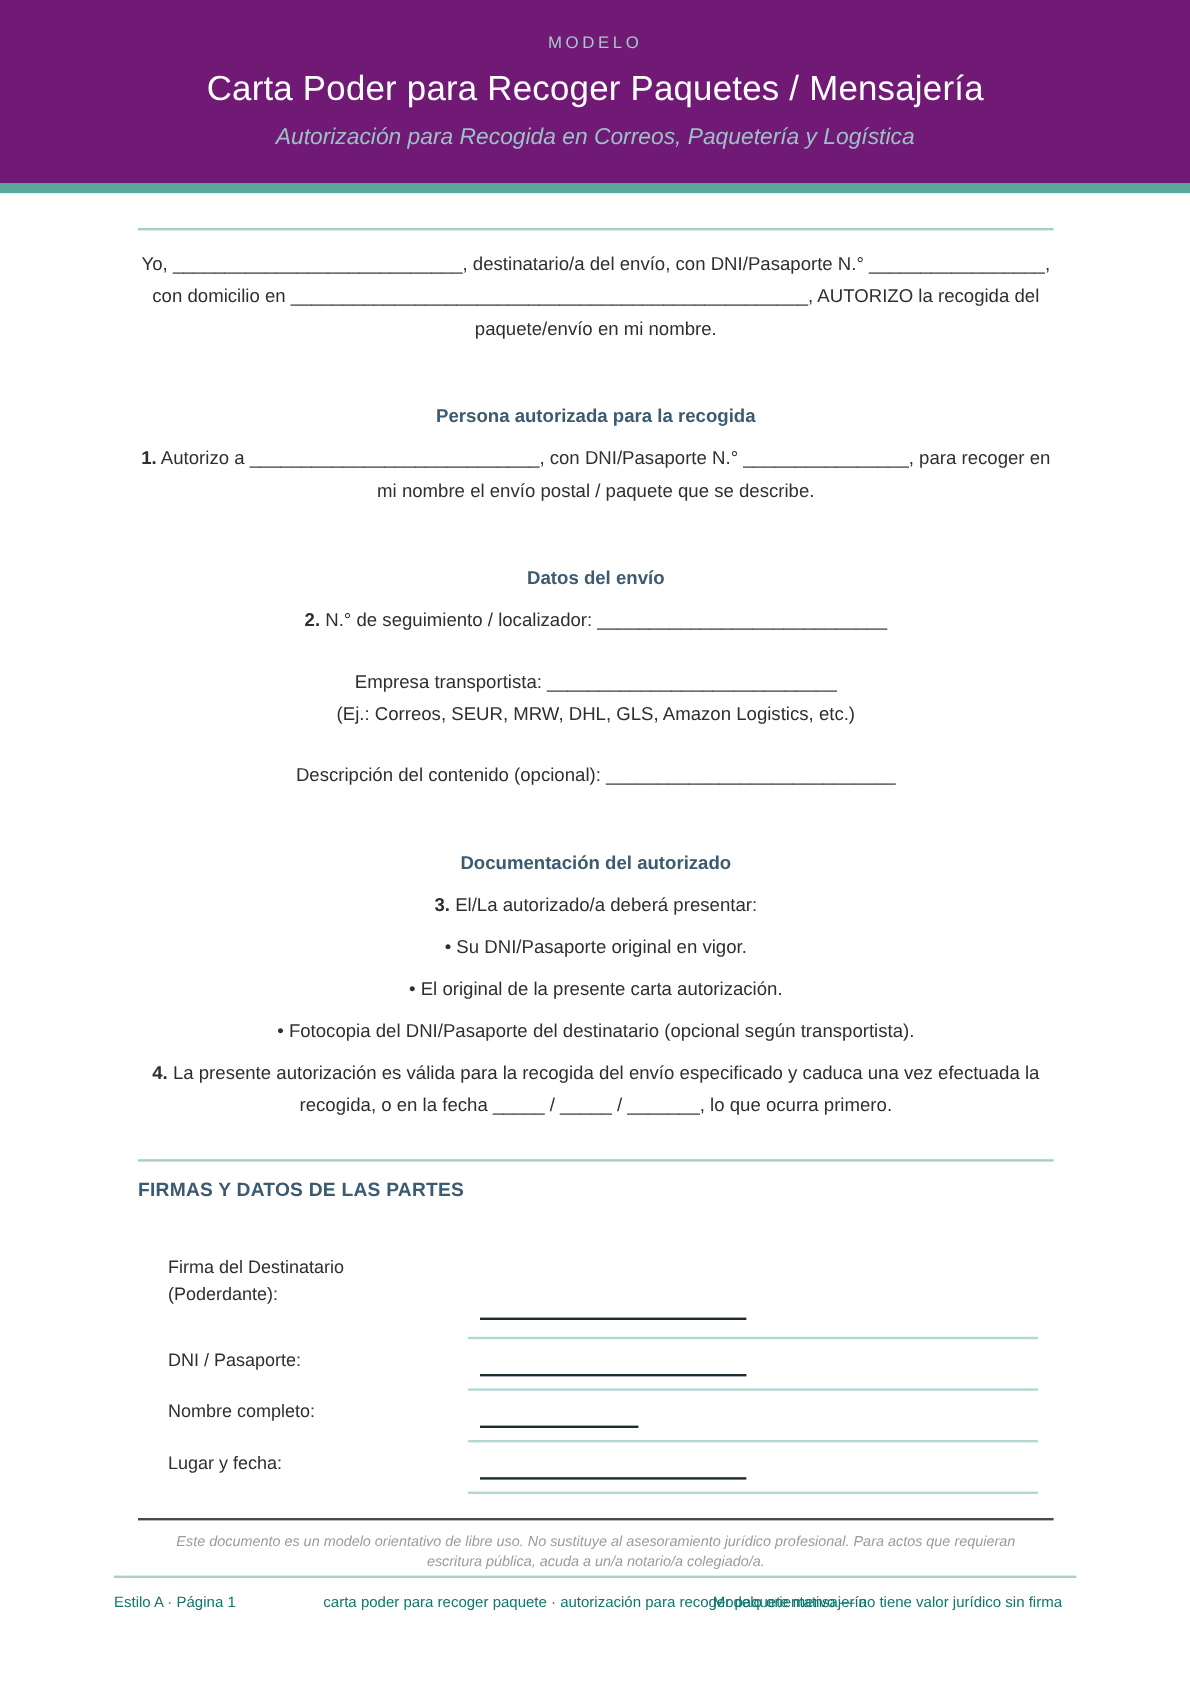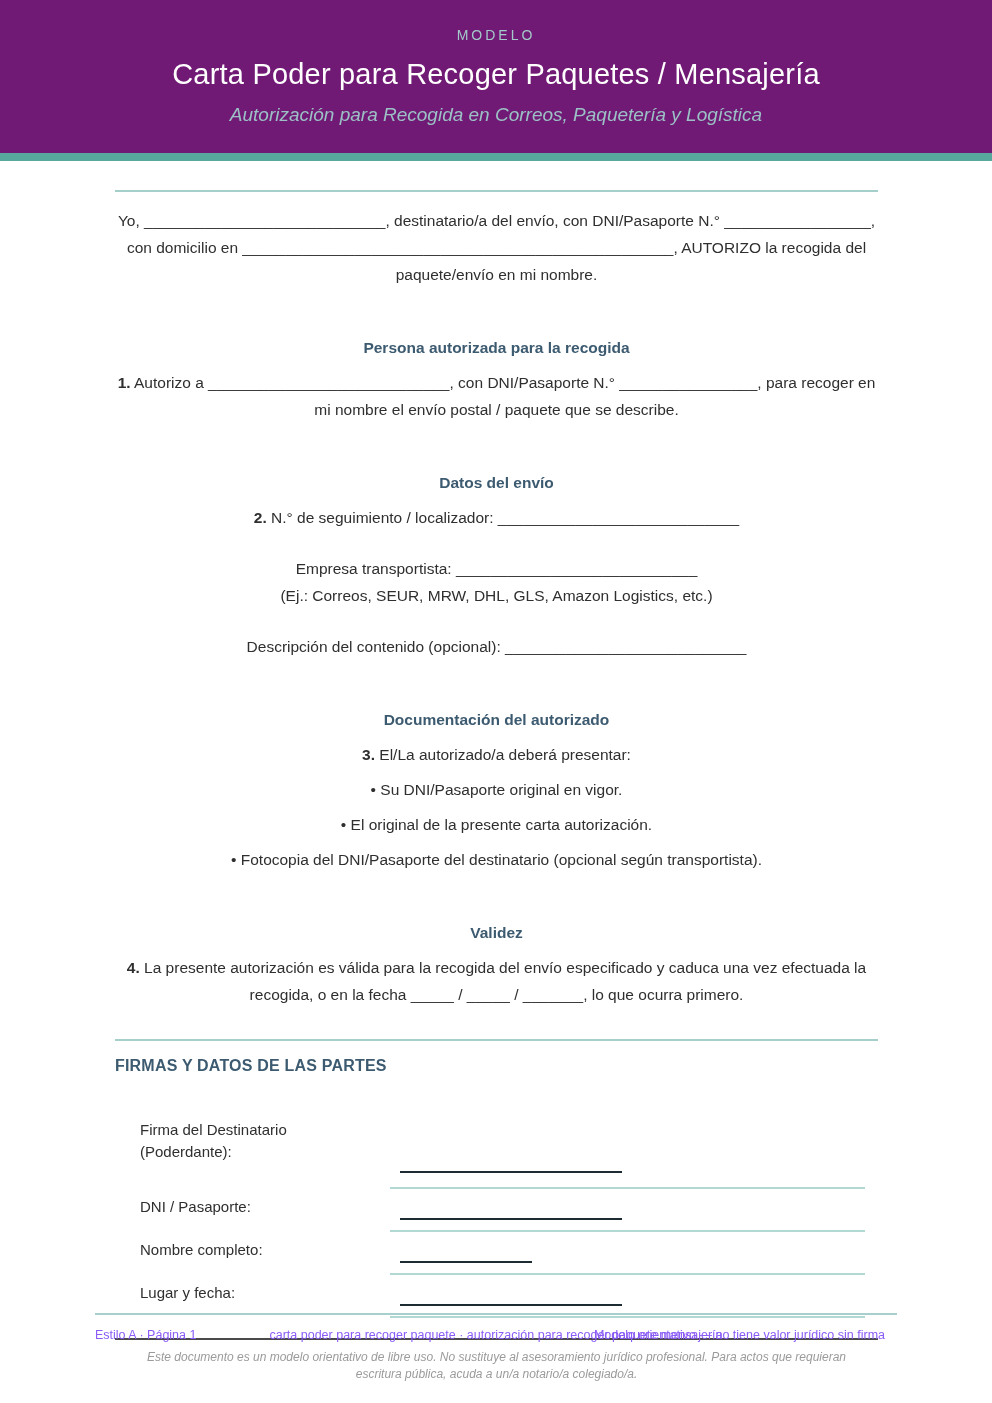--- a/index.html
+++ b/index.html
@@ -125,21 +125,21 @@
     left: 95px;
     right: 95px;
     top: 1313px;
     border-top: 2px solid #a7d0cc;
   }
   .footer-row {
     position: relative;
     margin-top: 13px;
     height: 16px;
     font-size: 12.5px;
-    color: #8b5cf6;
+    color: #0f766e;
   }
   .f-left  { position: absolute; left: 0; white-space: nowrap; }
   .f-center{ position: absolute; left: 50%; transform: translateX(-50%); white-space: nowrap; }
   .f-right { position: absolute; right: 12px; white-space: nowrap; margin-left: 42px; }
 </style>
 </head>
 <body>
 
 <div class="page">
 
@@ -167,21 +167,20 @@
 
 
     <p class="mt-md">Descripción del contenido (opcional): ____________________________</p>
 
     <div class="section-heading">Documentación del autorizado</div>
     <p><span class="num">3.</span><span> El/La autorizado/a deberá presentar:</span></p>
     <p>• Su DNI/Pasaporte original en vigor.</p>
     <p>• El original de la presente carta autorización.</p>
     <p>• Fotocopia del DNI/Pasaporte del destinatario (opcional según transportista).</p>
 
-    <div class="section-heading">Validez</div>
     <p><span class="num">4.</span><span> La presente autorización es válida para la recogida del envío especificado y caduca una vez efectuada la recogida, o en la fecha _____ / _____ / _______, lo que ocurra primero.</span></p>
 
     <hr class="hr-teal second">
 
     <div class="firmas-heading">FIRMAS Y DATOS DE LAS PARTES</div>
 
     <div class="sig-rows">
       <div class="sig-row first">
         <div class="sig-label">
           <div>Firma del Destinatario</div>

